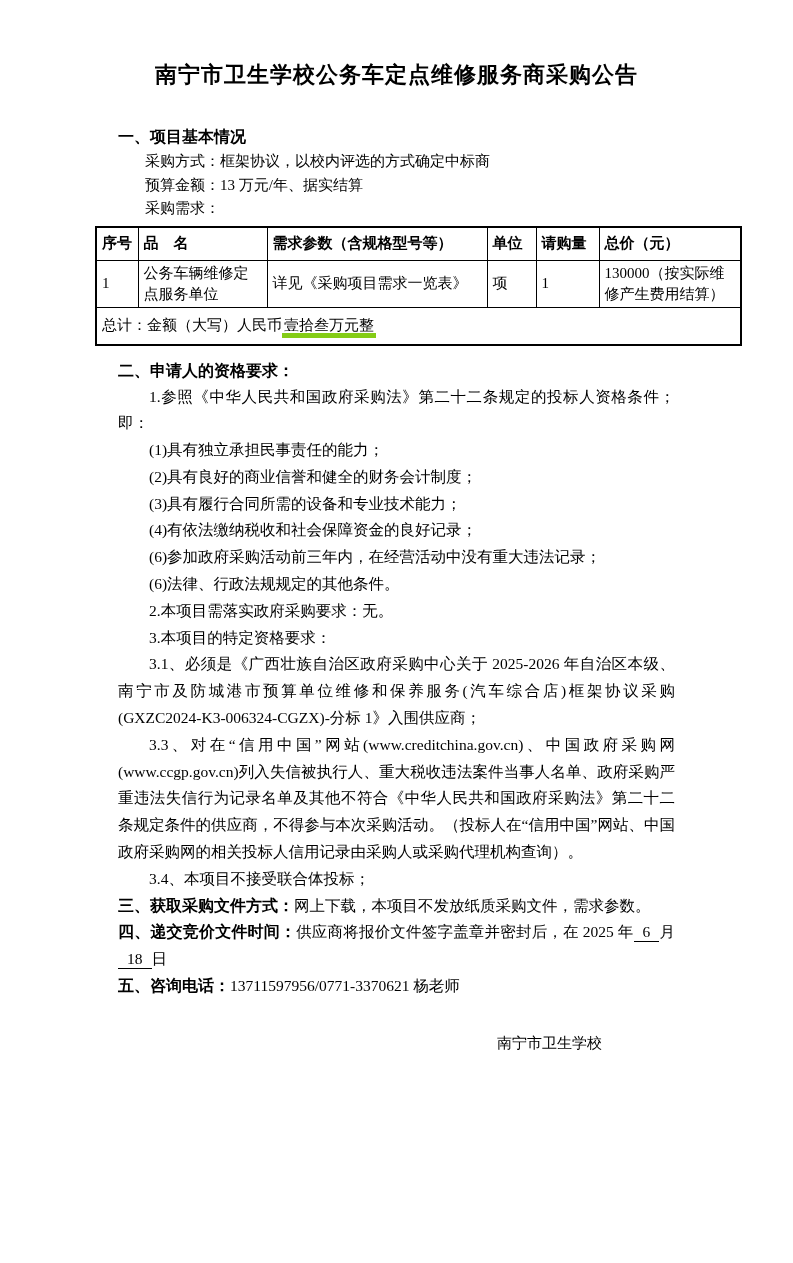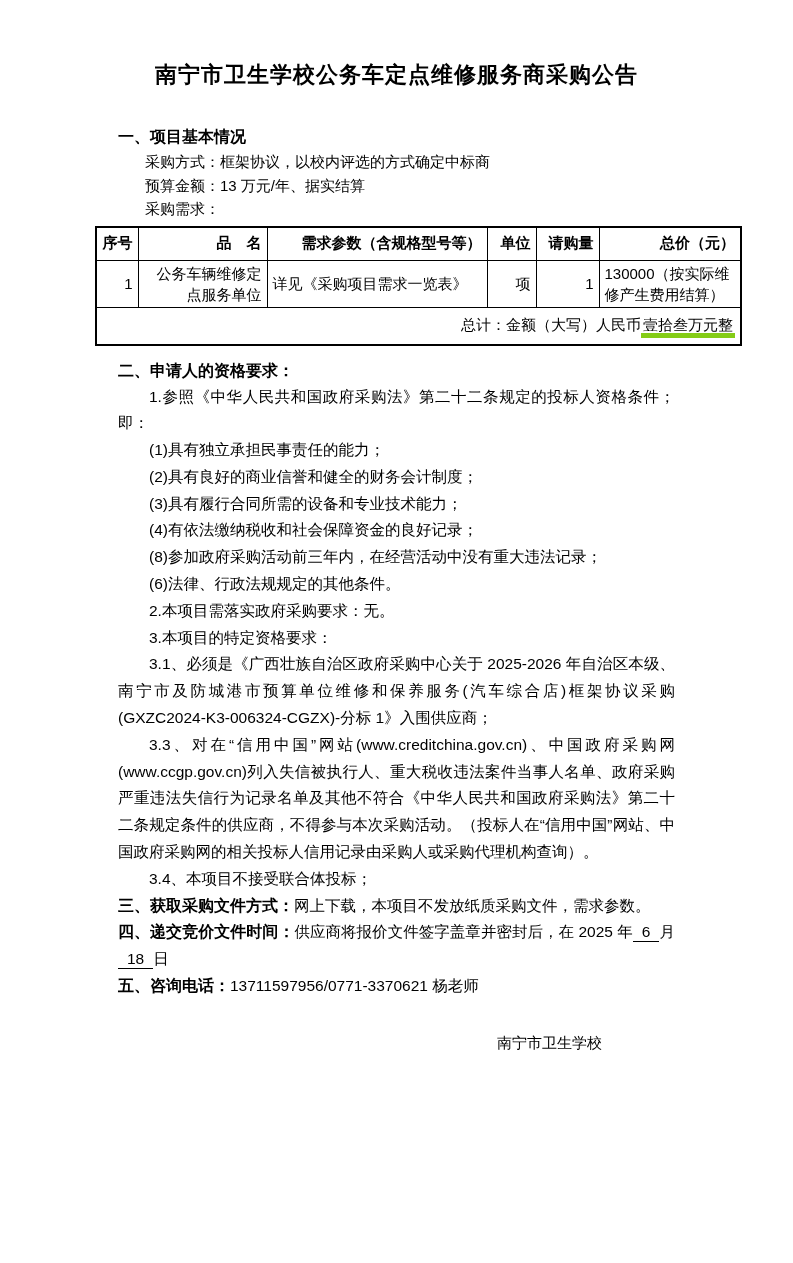--- a/index.html
+++ b/index.html
@@ -3,21 +3,21 @@
 <meta charset="utf-8">
 <style>
   html,body{margin:0;padding:0;background:#fff;}
   .page{
     position:relative;
     width:793px;height:1263px;
     margin:0 auto;
     box-sizing:border-box;
     background:#fff;
     color:#000;
-    font-family:Liberation Sans, sans-serif;
+    font-family:Liberation Serif, serif;
     padding:52px 118px 0 118px;
     overflow:hidden;
   }
   .doc-title{
     font-size:22px;
     font-weight:bold;
     text-align:center;
     letter-spacing:1px;
     margin:8px 0 34px 0;
   }
@@ -36,21 +36,21 @@
   .req-table{
     border-collapse:collapse;
     table-layout:fixed;
     width:645px;
     margin:5px 0 0 -23px;
     font-size:15px;
   }
   .req-table th,.req-table td{
     border:1px solid #000;
     padding:2px 5px;
-    text-align:right;
+    text-align:left;
     vertical-align:middle;
   }
   .req-table{border:2px solid #000;}
   .req-table thead th{font-weight:bold;height:28px;}
   .req-table tbody td{height:42px;line-height:21px;}
   .req-table td.cell-left{text-align:left;}
   .req-table tfoot td{height:32px;font-size:15px;}
   .amount-underline{border-bottom:5px solid #84cc16;padding:0 2px;}
   .sec2{margin-top:11px;}
   .para{
@@ -135,21 +135,21 @@
     </tfoot>
   </table>
 
   <div class="sec2">
     <p class="sec-heading" style="line-height:27px;">二、申请人的资格要求：</p>
     <p class="para">1.参照《中华人民共和国政府采购法》第二十二条规定的投标人资格条件；即：</p>
     <p class="para">(1)具有独立承担民事责任的能力；</p>
     <p class="para">(2)具有良好的商业信誉和健全的财务会计制度；</p>
     <p class="para">(3)具有履行合同所需的设备和专业技术能力；</p>
     <p class="para">(4)有依法缴纳税收和社会保障资金的良好记录；</p>
-    <p class="para">(8)参加政府采购活动前三年内，在经营活动中没有重大违法记录；</p>
+    <p class="para">(6)参加政府采购活动前三年内，在经营活动中没有重大违法记录；</p>
     <p class="para">(6)法律、行政法规规定的其他条件。</p>
     <p class="para">2.本项目需落实政府采购要求：无。</p>
     <p class="para">3.本项目的特定资格要求：</p>
     <p class="para">3.1、必须是《广西壮族自治区政府采购中心关于 2025-2026 年自治区本级、南宁市及防城港市预算单位维修和保养服务(汽车综合店)框架协议采购(GXZC2024-K3-006324-CGZX)-分标 1》入围供应商；</p>
     <p class="para">3.3、对在“信用中国”网站(www.creditchina.gov.cn)、中国政府采购网(www.ccgp.gov.cn)列入失信被执行人、重大税收违法案件当事人名单、政府采购严重违法失信行为记录名单及其他不符合《中华人民共和国政府采购法》第二十二条规定条件的供应商，不得参与本次采购活动。（投标人在“信用中国”网站、中国政府采购网的相关投标人信用记录由采购人或采购代理机构查询）。</p>
     <p class="para">3.4、本项目不接受联合体投标；</p>
   </div>
 
   <p class="para-flush">
     <b>三、获取采购文件方式：</b><span>网上下载，本项目不发放纸质采购文件，需求参数。</span>

